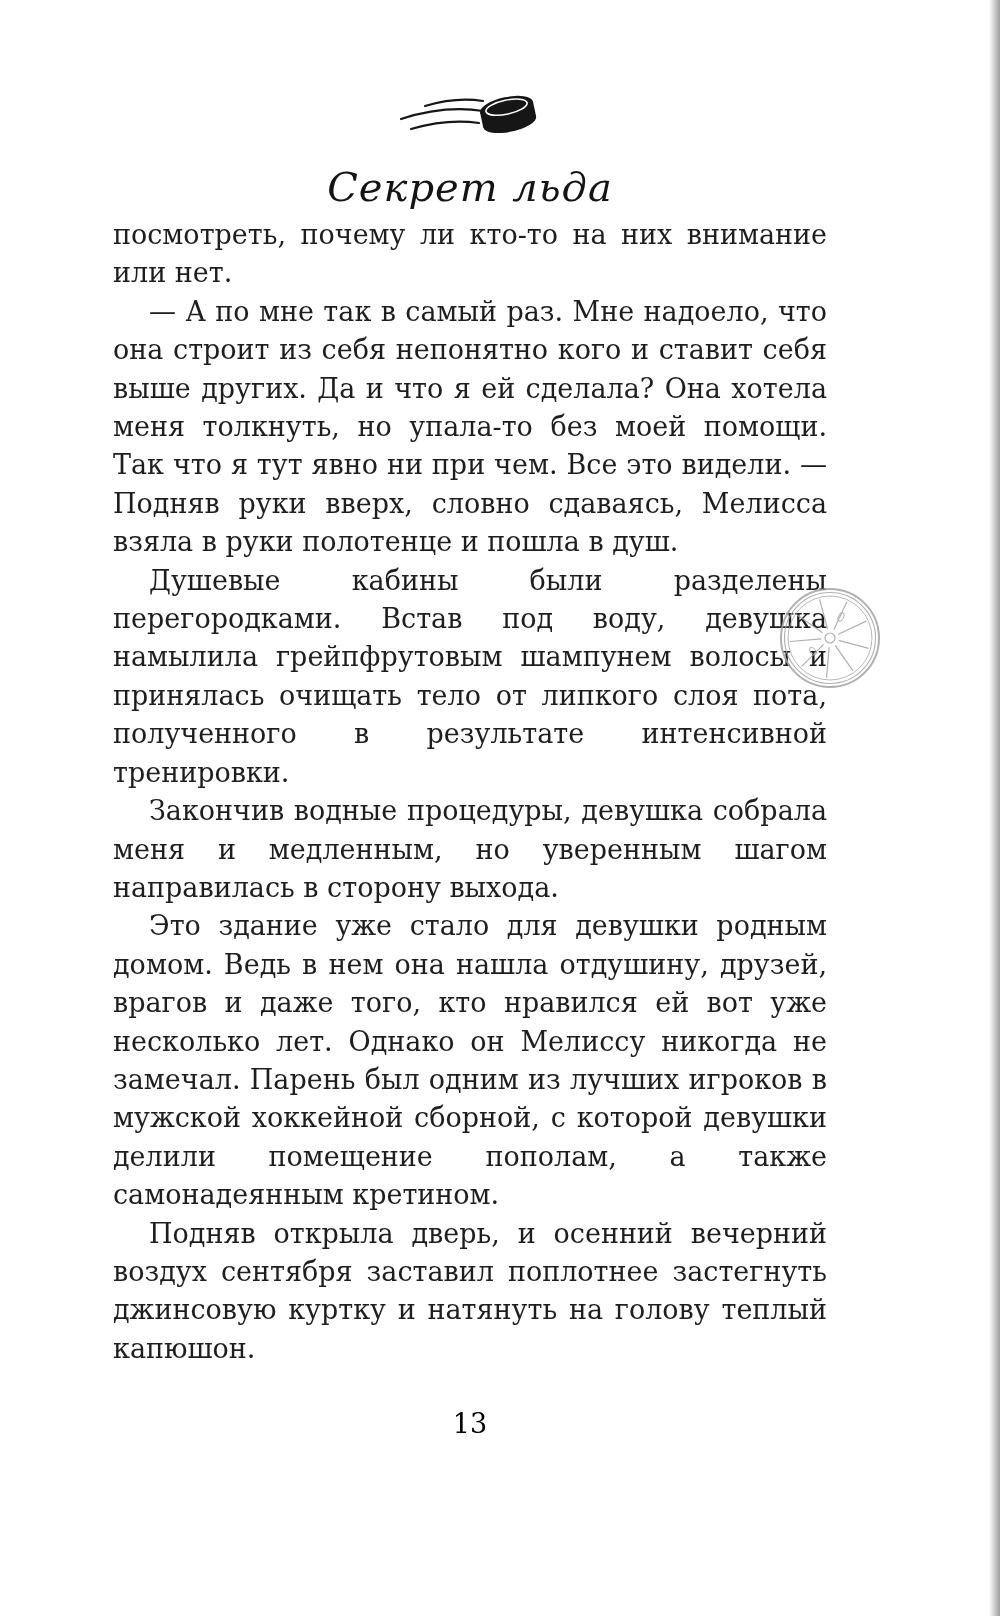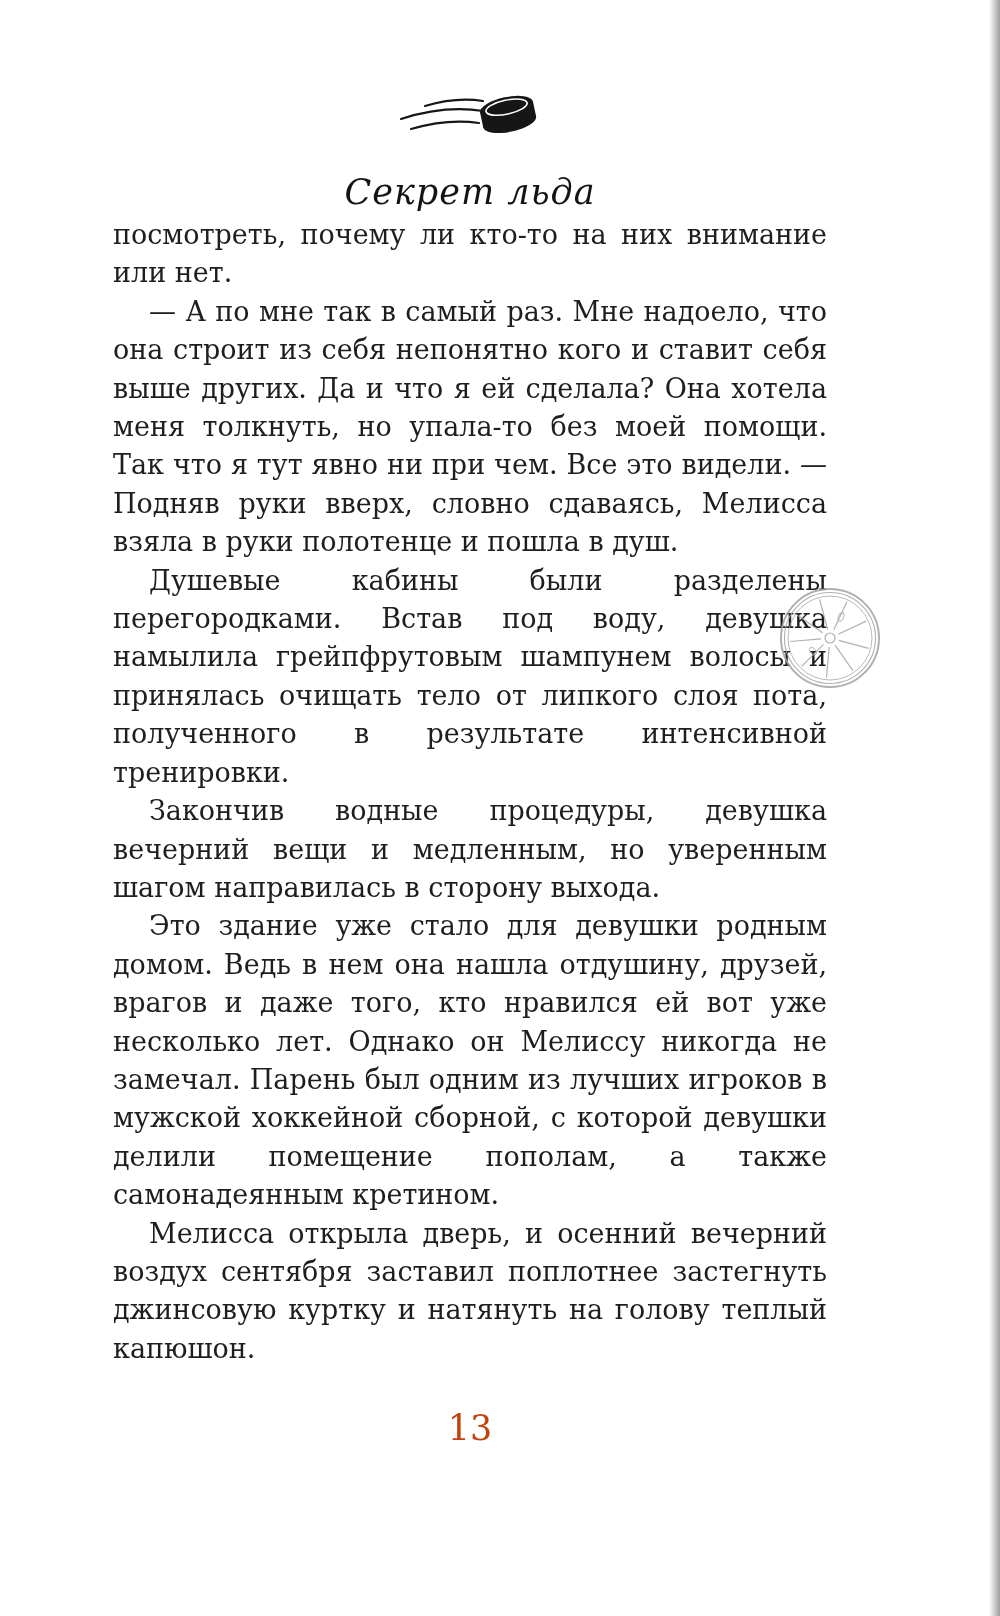--- a/index.html
+++ b/index.html
@@ -27,24 +27,24 @@
 
   .chapter-header {
     position: absolute;
     top: 86px;
     left: 113px;
     width: 714px;
     text-align: center;
   }
   .puck-wrap { display: inline-block; line-height: 0; }
   .book-title {
-    margin-top: 24px;
+    margin-top: 16px;
     font-family: "DejaVu Serif", serif;
     font-style: italic;
-    font-size: 35px;
+    font-size: 40px;
     letter-spacing: 1px;
     color: #141414;
   }
 
   .text-block {
     position: absolute;
     top: 216px;
     left: 113px;
     width: 714px;
     font-size: 27px;
@@ -66,22 +66,22 @@
     line-height: 0;
     opacity: 0.85;
   }
 
   .page-number {
     position: absolute;
     top: 1408px;
     left: 113px;
     width: 714px;
     text-align: center;
-    font-size: 35px;
-    color: #c2410c;
+    font-size: 27px;
+    color: #000000;
   }
 </style>
 </head>
 <body>
 
 <div class="page">
 
   <div class="edge-shade"></div>
 
   <header class="chapter-header">
@@ -100,23 +100,23 @@
         </g>
       </svg>
     </span>
     <div class="book-title">Секрет льда</div>
   </header>
 
   <main class="text-block">
     <p class="para no-indent">посмотреть, почему ли кто-то на них внимание или нет.</p>
     <p class="para">— А по мне так в самый раз. Мне надоело, что она строит из себя непонятно кого и ставит себя выше других. Да и что я ей сделала? Она хотела меня толкнуть, но упала-то без моей помощи. Так что я тут явно ни при чем. Все это видели. — Подняв руки вверх, словно сдаваясь, Мелисса взяла в руки полотенце и пошла в душ.</p>
     <p class="para narrow">Душевые кабины были разделены перегородками. Встав под воду, девушка намылила грейпфрутовым шампунем волосы и принялась очищать тело от липкого слоя пота, полученного в результате интенсивной тренировки.</p>
-    <p class="para">Закончив водные процедуры, девушка вечерний вещи и медленным, но уверенным шагом направилась в сторону выхода.</p>
+    <p class="para">Закончив водные процедуры, девушка собрала меня и медленным, но уверенным шагом направилась в сторону выхода.</p>
     <p class="para">Это здание уже стало для девушки родным домом. Ведь в нем она нашла отдушину, друзей, врагов и даже того, кто нравился ей вот уже несколько лет. Однако он Мелиссу никогда не замечал. Парень был одним из лучших игроков в мужской хоккейной сборной, с которой девушки делили помещение пополам, а также самонадеянным кретином.</p>
-    <p class="para">Мелисса открыла дверь, и осенний вечерний воздух сентября заставил поплотнее застегнуть джинсовую куртку и натянуть на голову теплый капюшон.</p>
+    <p class="para">Подняв открыла дверь, и осенний вечерний воздух сентября заставил поплотнее застегнуть джинсовую куртку и натянуть на голову теплый капюшон.</p>
   </main>
 
   <div class="citrus">
     <svg width="104" height="104" viewBox="0 0 104 104" aria-hidden="true">
       <g fill="none" stroke="#a3a3a3">
         <circle cx="52" cy="52" r="49" stroke-width="2"></circle>
         <circle cx="52" cy="52" r="45.5" stroke-width="1.1"></circle>
         <circle cx="52" cy="52" r="42" stroke-width="0.9"></circle>
         <circle cx="52" cy="52" r="5" stroke-width="1.2"></circle>
         <g stroke-width="1.2">

